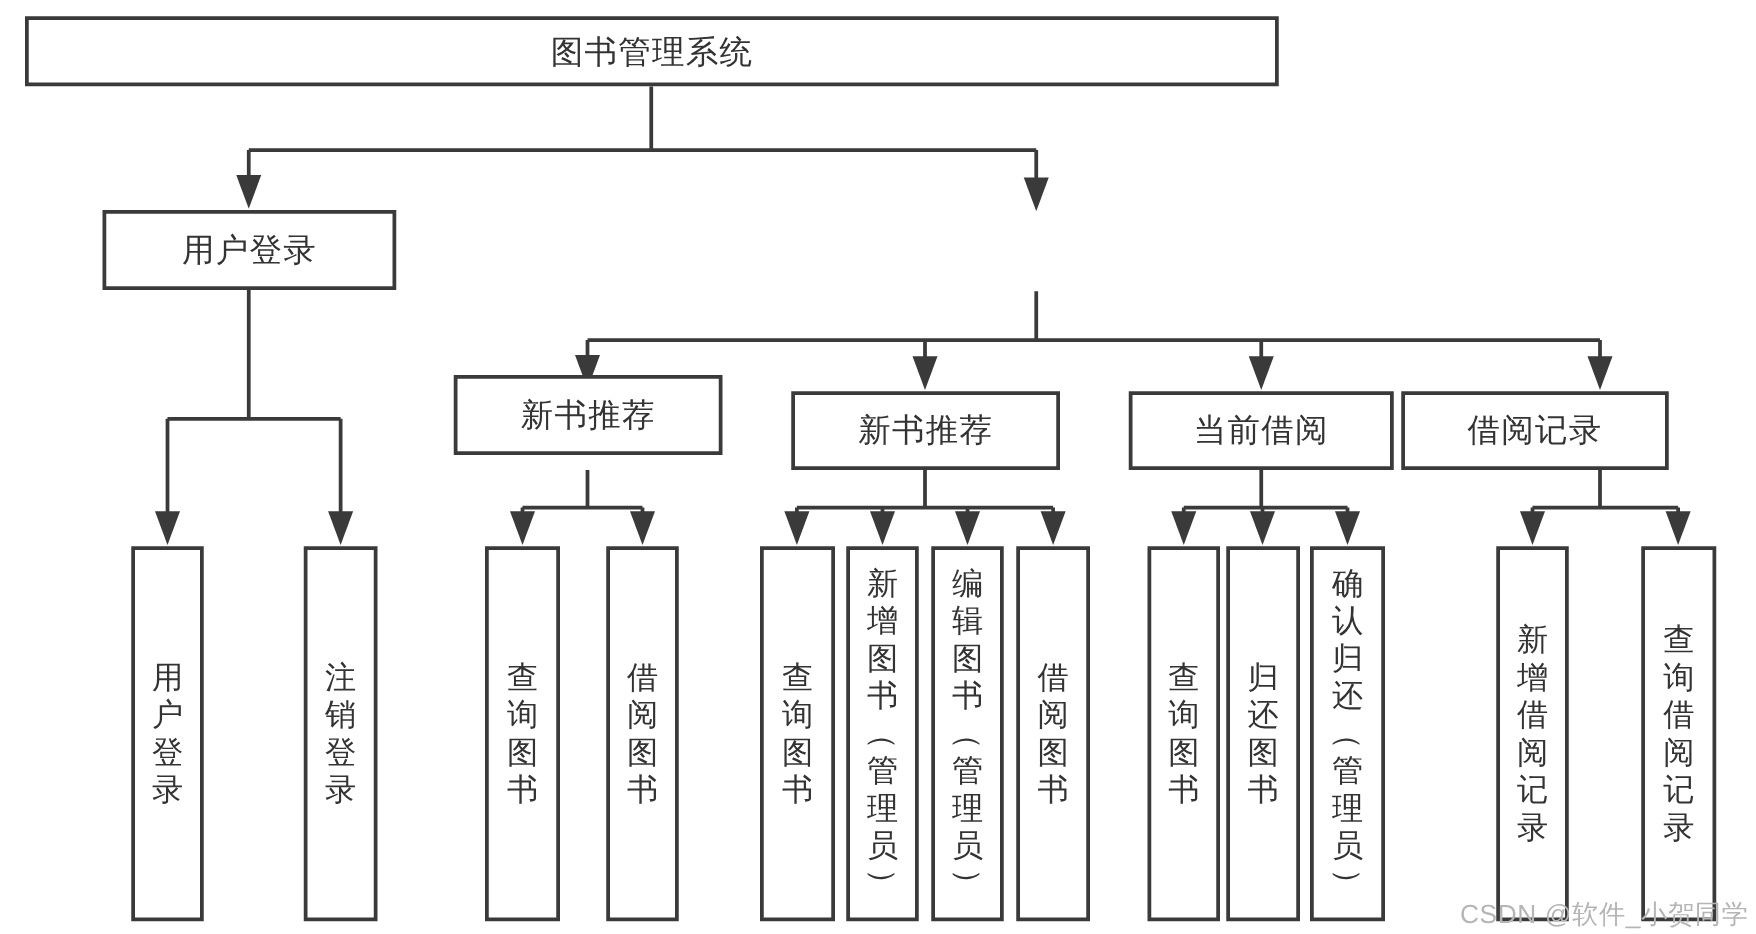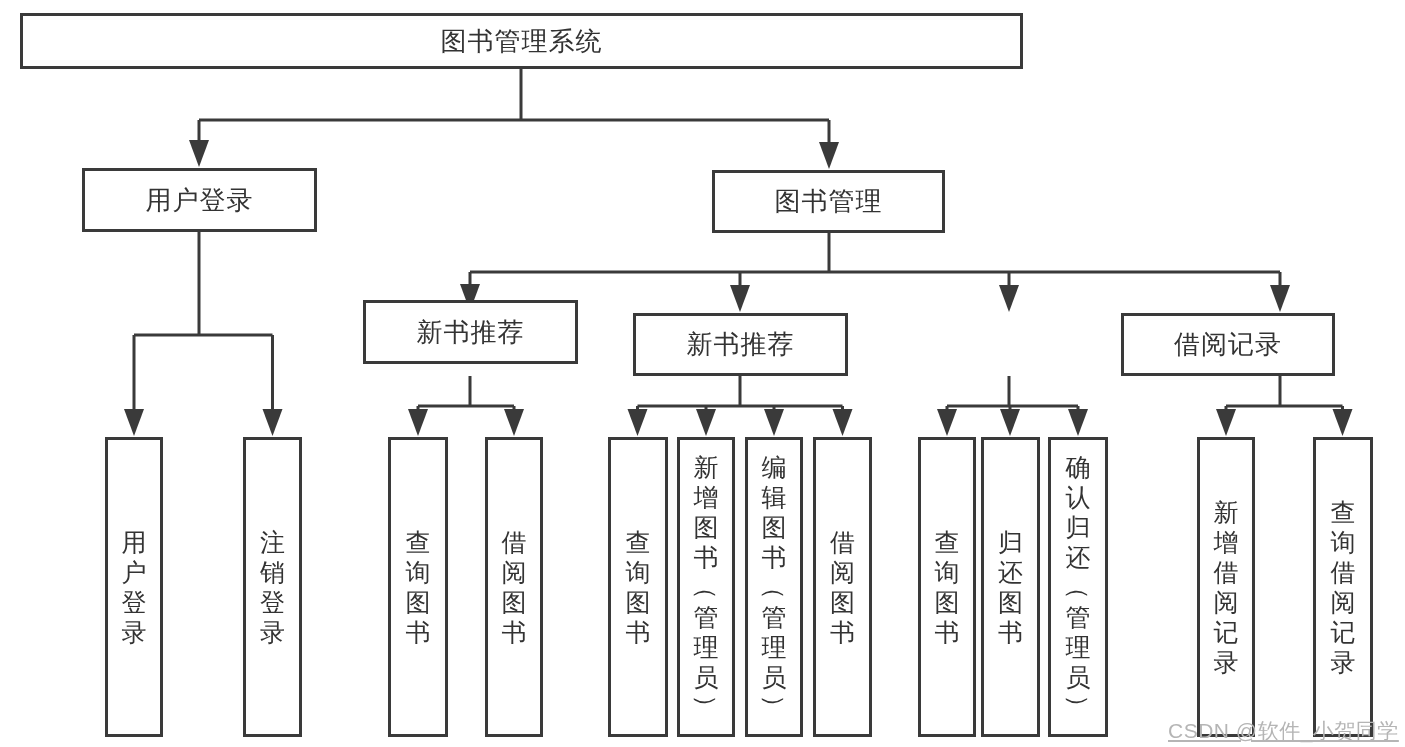--- a/index.html
+++ b/index.html
@@ -54,21 +54,20 @@
   }
   .watermark{
     position:absolute;
     left:1168px;top:717px;
     width:228px;
     text-align:center;
     font-size:21px;
     letter-spacing:0.5px;
     color:var(--watermark,#b5b5b5);
     white-space:nowrap;
-    text-decoration:underline;
   }
 </style>
 </head>
 <body style="--line: #3a3a3a; --text: #333333; --background: #ffffff; --watermark: #b5b5b5;">
 
 <div class="canvas">
 
   <svg class="connectors" width="1405" height="747" viewBox="0 0 1405 747" xmlns="http://www.w3.org/2000/svg">
     <path d="
       M521 69 V121.5
@@ -121,24 +120,24 @@
     <polygon points="937,409 957,409 947,436"></polygon>
     <polygon points="1000,409 1020,409 1010,436"></polygon>
     <polygon points="1068,409 1088,409 1078,436"></polygon>
     <polygon points="1216,409 1236,409 1226,436"></polygon>
     <polygon points="1332.5,409 1352.5,409 1342.5,436"></polygon>
   </svg>
 
   <div class="node" style="left:82px;top:168px;width:235px;height:64px">用户登录</div>
 
   <div class="node" style="left:20px;top:13px;width:1003px;height:56px">图书管理系统</div>
-  <div class="node" style="left:712px;top:170px;width:233px;height:63px">图书管理</div>
 
   <div class="node" style="left:363px;top:300px;width:215px;height:64px">新书推荐</div>
   <div class="node" style="left:633px;top:313px;width:215px;height:63px">新书推荐</div>
+  <div class="node" style="left:903px;top:313px;width:212px;height:63px">当前借阅</div>
   <div class="node" style="left:1121px;top:313px;width:214px;height:63px">借阅记录</div>
 
   <div class="node leaf" style="left:105px;top:437px;width:58px;height:300px">
       <span class="vc">用</span>
       <span class="vc">户</span>
       <span class="vc">登</span>
       <span class="vc">录</span>
     </div>
   <div class="node leaf" style="left:243px;top:437px;width:59px;height:300px">
       <span class="vc">注</span>

